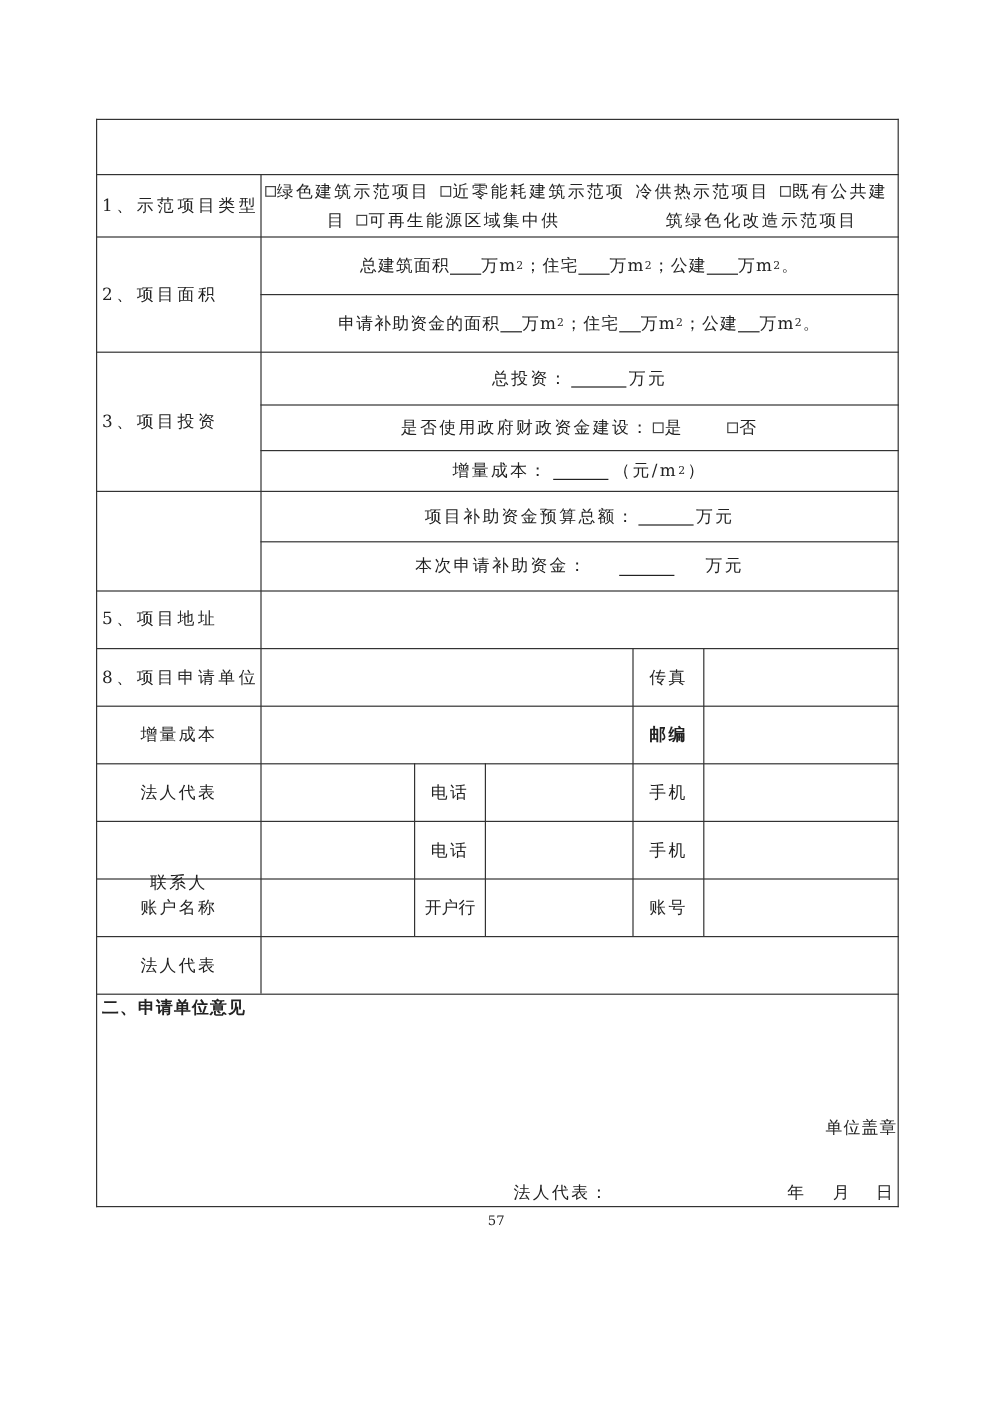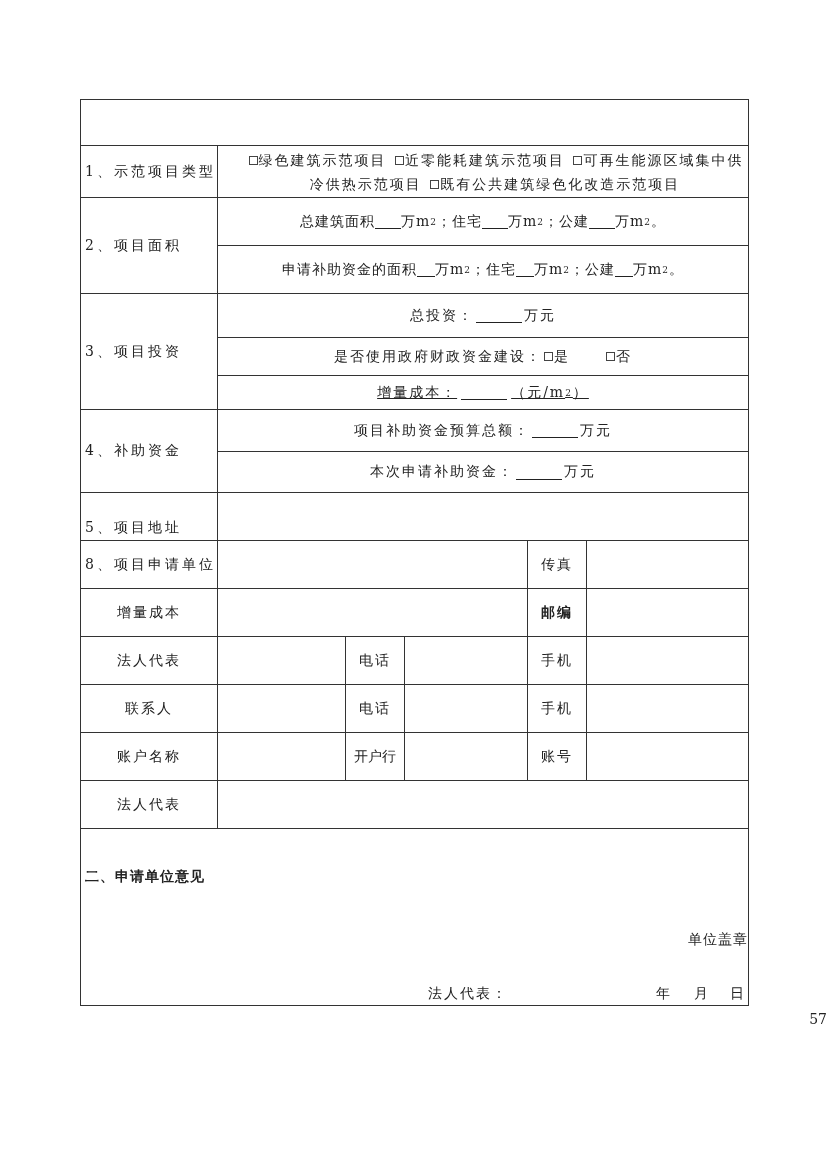--- a/index.html
+++ b/index.html
@@ -10,21 +10,21 @@
   .vl { position:absolute; width:1px; background:#333; }
   .cell { position:absolute; display:flex; align-items:center; justify-content:center;
           font-size:14px; letter-spacing:2px; white-space:nowrap; }
   .cell.left { justify-content:flex-start; padding-left:4px; }
   .bold { font-weight:bold; letter-spacing:1px; font-family:"DejaVu Sans","Liberation Sans",sans-serif; font-size:14px; }
   .multiline { white-space:normal; text-align:center; line-height:24px; letter-spacing:2px; }
   .blank { display:inline-block; border-bottom:1px solid #222; height:14px; vertical-align:baseline; }
   .chk { display:inline-block; width:7px; height:7px; border:1px solid #444; margin:0 1px 0 2px; vertical-align:middle; }
   sup { font-size:9px; }
   .field { position:absolute; }
-  .pagenum { position:absolute; left:0; width:827px; top:1011px; text-align:right; font-size:14px; }
+  .pagenum { position:absolute; left:0; width:827px; top:1011px; text-align:center; font-size:11px; }
 </style>
 </head>
 <body>
 
 <div class="page">
 
   <div class="hl" style="left:80px;width:669px;top:99px;"></div>
   <div class="hl" style="left:80px;width:669px;top:145px;"></div>
   <div class="hl" style="left:80px;width:669px;top:197px;"></div>
   <div class="hl" style="left:217px;width:532px;top:245px;"></div>
@@ -46,21 +46,21 @@
   <div class="vl" style="left:80px;top:99px;height:907px;"></div>
   <div class="vl" style="left:748px;top:99px;height:907px;"></div>
   <div class="vl" style="left:217px;top:145px;height:683px;"></div>
   <div class="vl" style="left:527px;top:540px;height:240px;"></div>
   <div class="vl" style="left:586px;top:540px;height:240px;"></div>
   <div class="vl" style="left:345px;top:636px;height:144px;"></div>
   <div class="vl" style="left:404px;top:636px;height:144px;"></div>
 
 
   <div class="cell left" style="left:81px;top:146px;width:130px;height:51px;letter-spacing:3px;">1、示范项目类型</div>
-  <div class="cell multiline" style="left:230px;top:146px;width:530px;height:51px;flex-direction:column;">
+  <div class="cell multiline" style="left:218px;top:146px;width:530px;height:51px;flex-direction:row;">
     <div>
       <span class="chk"></span><span>绿色建筑示范项目</span>
       <span class="chk"></span><span>近零能耗建筑示范项目</span>
       <span class="chk"></span><span>可再生能源区域集中供</span>
     </div>
     <div>
       <span>冷供热示范项目</span>
       <span class="chk"></span><span>既有公共建筑绿色化改造示范项目</span>
     </div>
   </div>
@@ -104,78 +104,77 @@
     <span>万元</span>
   </div>
   <div class="cell" style="left:218px;top:338px;width:530px;height:37px;">
     <span>是否使用政府财政资金建设：</span>
     <span class="chk"></span>
       <span>是</span>
     <span style="display:inline-block;width:34px;"></span>
     <span class="chk"></span>
       <span>否</span>
   </div>
-  <div class="cell" style="left:218px;top:376px;width:530px;height:33px;text-decoration:underline;">
+  <div class="cell" style="left:218px;top:376px;width:530px;height:33px;">
     <span>增量成本：</span>
     <span class="blank" style="width:46px;margin:0 4px;"></span>
     <span>（元/m</span>
       <sup>2</sup>
       <span>）</span>
   </div>
 
-  <div class="cell left" style="left:81px;top:410px;width:130px;height:82px;letter-spacing:3px;">4、补助资金</div>
   <div class="cell" style="left:218px;top:410px;width:530px;height:41px;">
     <span>项目补助资金预算总额：</span>
     <span class="blank" style="width:46px;margin:0 2px;"></span>
     <span>万元</span>
   </div>
-  <div class="cell" style="left:218px;top:452px;width:530px;height:40px;">
+  <div class="cell" style="left:218px;top:452px;width:530px;height:40px;gap:24px;">
     <span>本次申请补助资金：</span>
     <span class="blank" style="width:46px;margin:0 2px;"></span>
     <span>万元</span>
   </div>
 
-  <div class="cell left" style="left:81px;top:504px;width:130px;height:47px;letter-spacing:3px;">5、项目地址</div>
+  <div class="cell left" style="left:81px;top:492px;width:130px;height:47px;letter-spacing:3px;">5、项目地址</div>
   <div class="field" style="left:218px;top:493px;width:530px;height:47px;"></div>
 
   <div class="cell left" style="left:81px;top:541px;width:136px;height:47px;letter-spacing:3px;">8、项目申请单位</div>
   <div class="field" style="left:218px;top:541px;width:309px;height:47px;"></div>
   <div class="cell" style="left:528px;top:541px;width:58px;height:47px;">传真</div>
   <div class="field" style="left:587px;top:541px;width:161px;height:47px;"></div>
 
   <div class="cell" style="left:81px;top:589px;width:136px;height:47px;">增量成本</div>
   <div class="field" style="left:218px;top:589px;width:309px;height:47px;"></div>
   <div class="cell" style="left:528px;top:589px;width:58px;height:47px;font-weight:bold;">邮编</div>
   <div class="field" style="left:587px;top:589px;width:161px;height:47px;"></div>
 
   <div class="cell" style="left:81px;top:637px;width:136px;height:47px;">法人代表</div>
   <div class="field" style="left:218px;top:637px;width:127px;height:47px;"></div>
   <div class="cell" style="left:346px;top:637px;width:58px;height:47px;">电话</div>
   <div class="field" style="left:405px;top:637px;width:122px;height:47px;"></div>
   <div class="cell" style="left:528px;top:637px;width:58px;height:47px;">手机</div>
   <div class="field" style="left:587px;top:637px;width:161px;height:47px;"></div>
 
-  <div class="cell" style="left:81px;top:685px;width:136px;height:47px;">联系人</div>
+  <div class="cell" style="left:81px;top:712px;width:136px;height:47px;">联系人</div>
   <div class="field" style="left:218px;top:685px;width:127px;height:47px;"></div>
   <div class="cell" style="left:346px;top:685px;width:58px;height:47px;">电话</div>
   <div class="field" style="left:405px;top:685px;width:122px;height:47px;"></div>
   <div class="cell" style="left:528px;top:685px;width:58px;height:47px;">手机</div>
   <div class="field" style="left:587px;top:685px;width:161px;height:47px;"></div>
 
   <div class="cell" style="left:81px;top:733px;width:136px;height:47px;">账户名称</div>
   <div class="field" style="left:218px;top:733px;width:127px;height:47px;"></div>
   <div class="cell" style="left:346px;top:733px;width:58px;height:47px;letter-spacing:0;">开户行</div>
   <div class="field" style="left:405px;top:733px;width:122px;height:47px;"></div>
   <div class="cell" style="left:528px;top:733px;width:58px;height:47px;">账号</div>
   <div class="field" style="left:587px;top:733px;width:161px;height:47px;"></div>
 
   <div class="cell" style="left:81px;top:781px;width:136px;height:47px;">法人代表</div>
   <div class="field" style="left:218px;top:781px;width:530px;height:47px;"></div>
 
-  <div class="cell left bold" style="left:81px;top:866px;width:300px;height:22px;">二、申请单位意见</div>
+  <div class="cell left bold" style="left:81px;top:829px;width:300px;height:22px;">二、申请单位意见</div>
   <div class="field" style="left:81px;top:852px;width:667px;height:70px;"></div>
   <div class="cell" style="left:660px;top:928px;width:88px;height:24px;justify-content:flex-end;letter-spacing:1px;">单位盖章</div>
   <div class="cell" style="left:428px;top:983px;width:90px;height:22px;justify-content:flex-start;">法人代表：</div>
   <div class="field" style="left:518px;top:983px;width:130px;height:22px;"></div>
   <div class="cell" style="left:652px;top:983px;width:24px;height:22px;">年</div>
   <div class="cell" style="left:690px;top:983px;width:24px;height:22px;">月</div>
   <div class="cell" style="left:728px;top:983px;width:20px;height:22px;">日</div>
 
   <div class="pagenum">57</div>
 </div>

